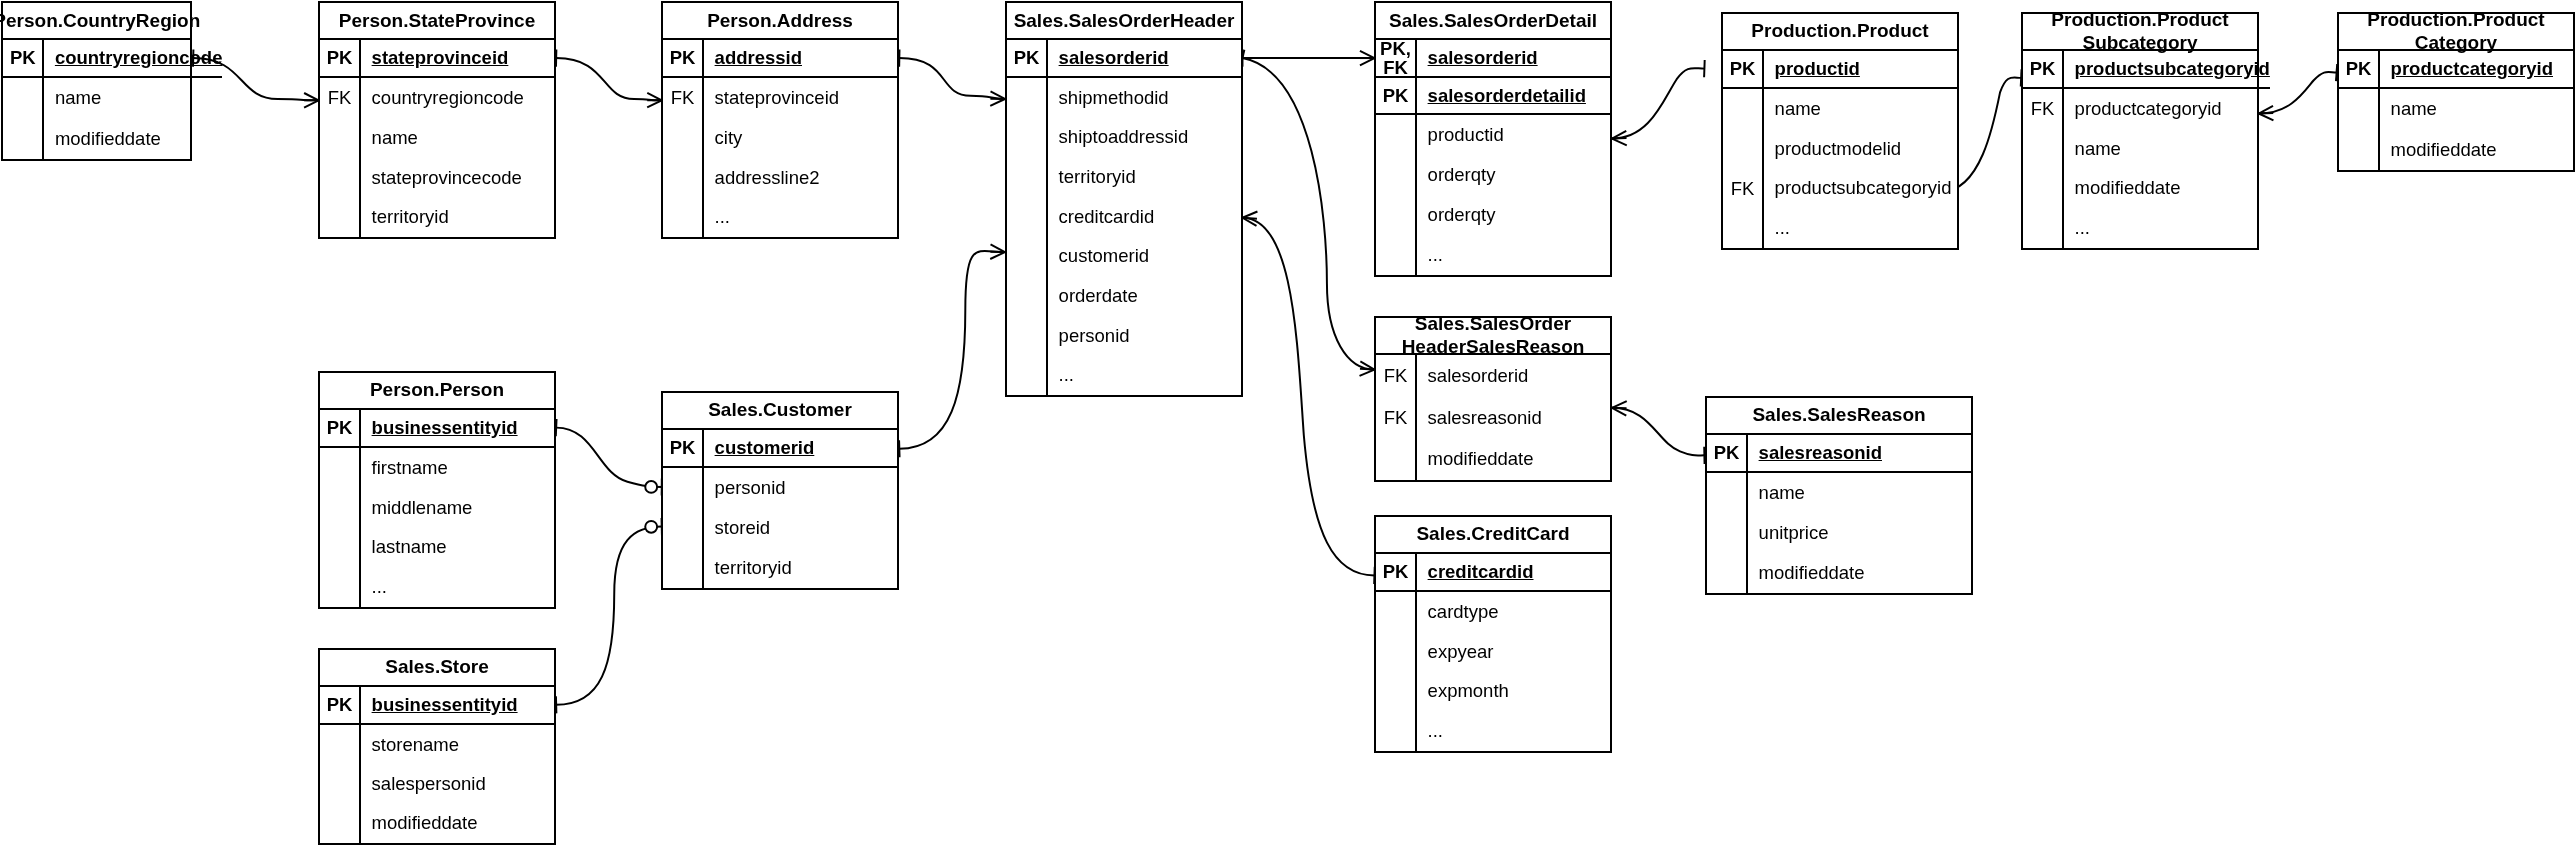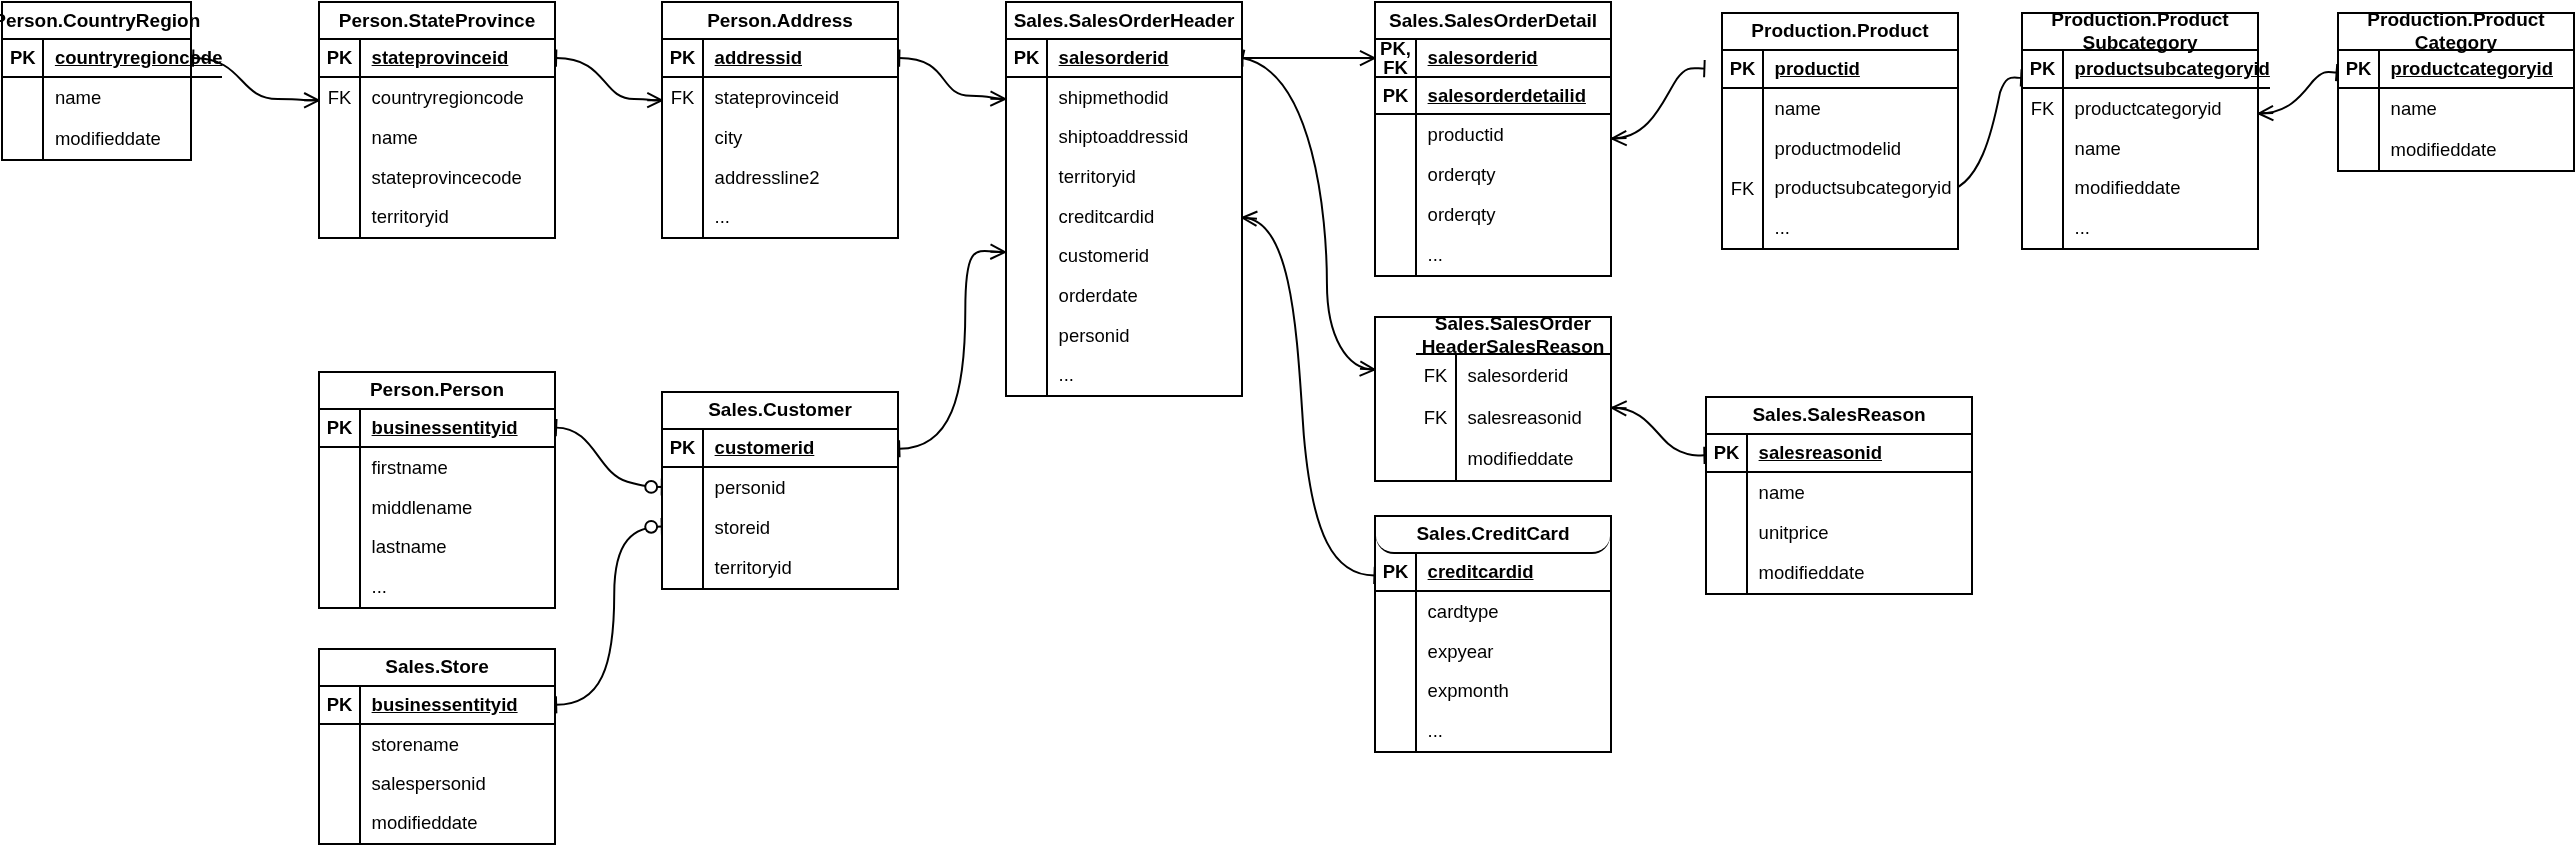--- a/index.html
+++ b/index.html
@@ -355,21 +355,21 @@
           </div>
           <div class="frow" style="height: 41px;">
             <span>name</span>
           </div>
           <div class="frow" style="height: 41px;">
             <span>modifieddate</span>
           </div>
         </div>
       </div>
     </div>
-    <div class="entity" style="left: 1374px; top: 316px; width: 238px; height: 166px; padding-left: 40px;">
+    <div class="entity" style="left: 1374px; top: 316px; width: 238px; height: 166px;">
       <div class="ent-title" style="height: 37px;">Sales.SalesOrder
 HeaderSalesReason</div>
       <div class="ent-body" style="height: 125px;">
         <div class="keycol" style="flex-basis: 41px;">
           <div class="krow" style="height: 42px;">FK</div>
           <div class="krow" style="height: 42px;">FK</div>
           <div class="krow" style="height: 42px;"></div>
         </div>
         <div class="fieldcol">
           <div class="frow" style="height: 42px;">
@@ -403,21 +403,21 @@
           <div class="frow" style="height: 40px;">
             <span>unitprice</span>
           </div>
           <div class="frow" style="height: 40px;">
             <span>modifieddate</span>
           </div>
         </div>
       </div>
     </div>
     <div class="entity" style="left: 1374px; top: 515px; width: 238px; height: 238px;">
-      <div class="ent-title" style="height: 37px; border-radius: 18px;">Sales.CreditCard</div>
+      <div class="ent-title" style="height: 37px;">Sales.CreditCard</div>
       <div class="ent-body" style="height: 197px;">
         <div class="keycol" style="flex-basis: 41px;">
           <div class="krow kbold sep" style="height: 38px;">PK</div>
           <div class="krow" style="height: 40px;"></div>
           <div class="krow" style="height: 40px;"></div>
           <div class="krow" style="height: 40px;"></div>
           <div class="krow" style="height: 40px;"></div>
         </div>
         <div class="fieldcol">
           <div class="frow sep" style="height: 38px;">

